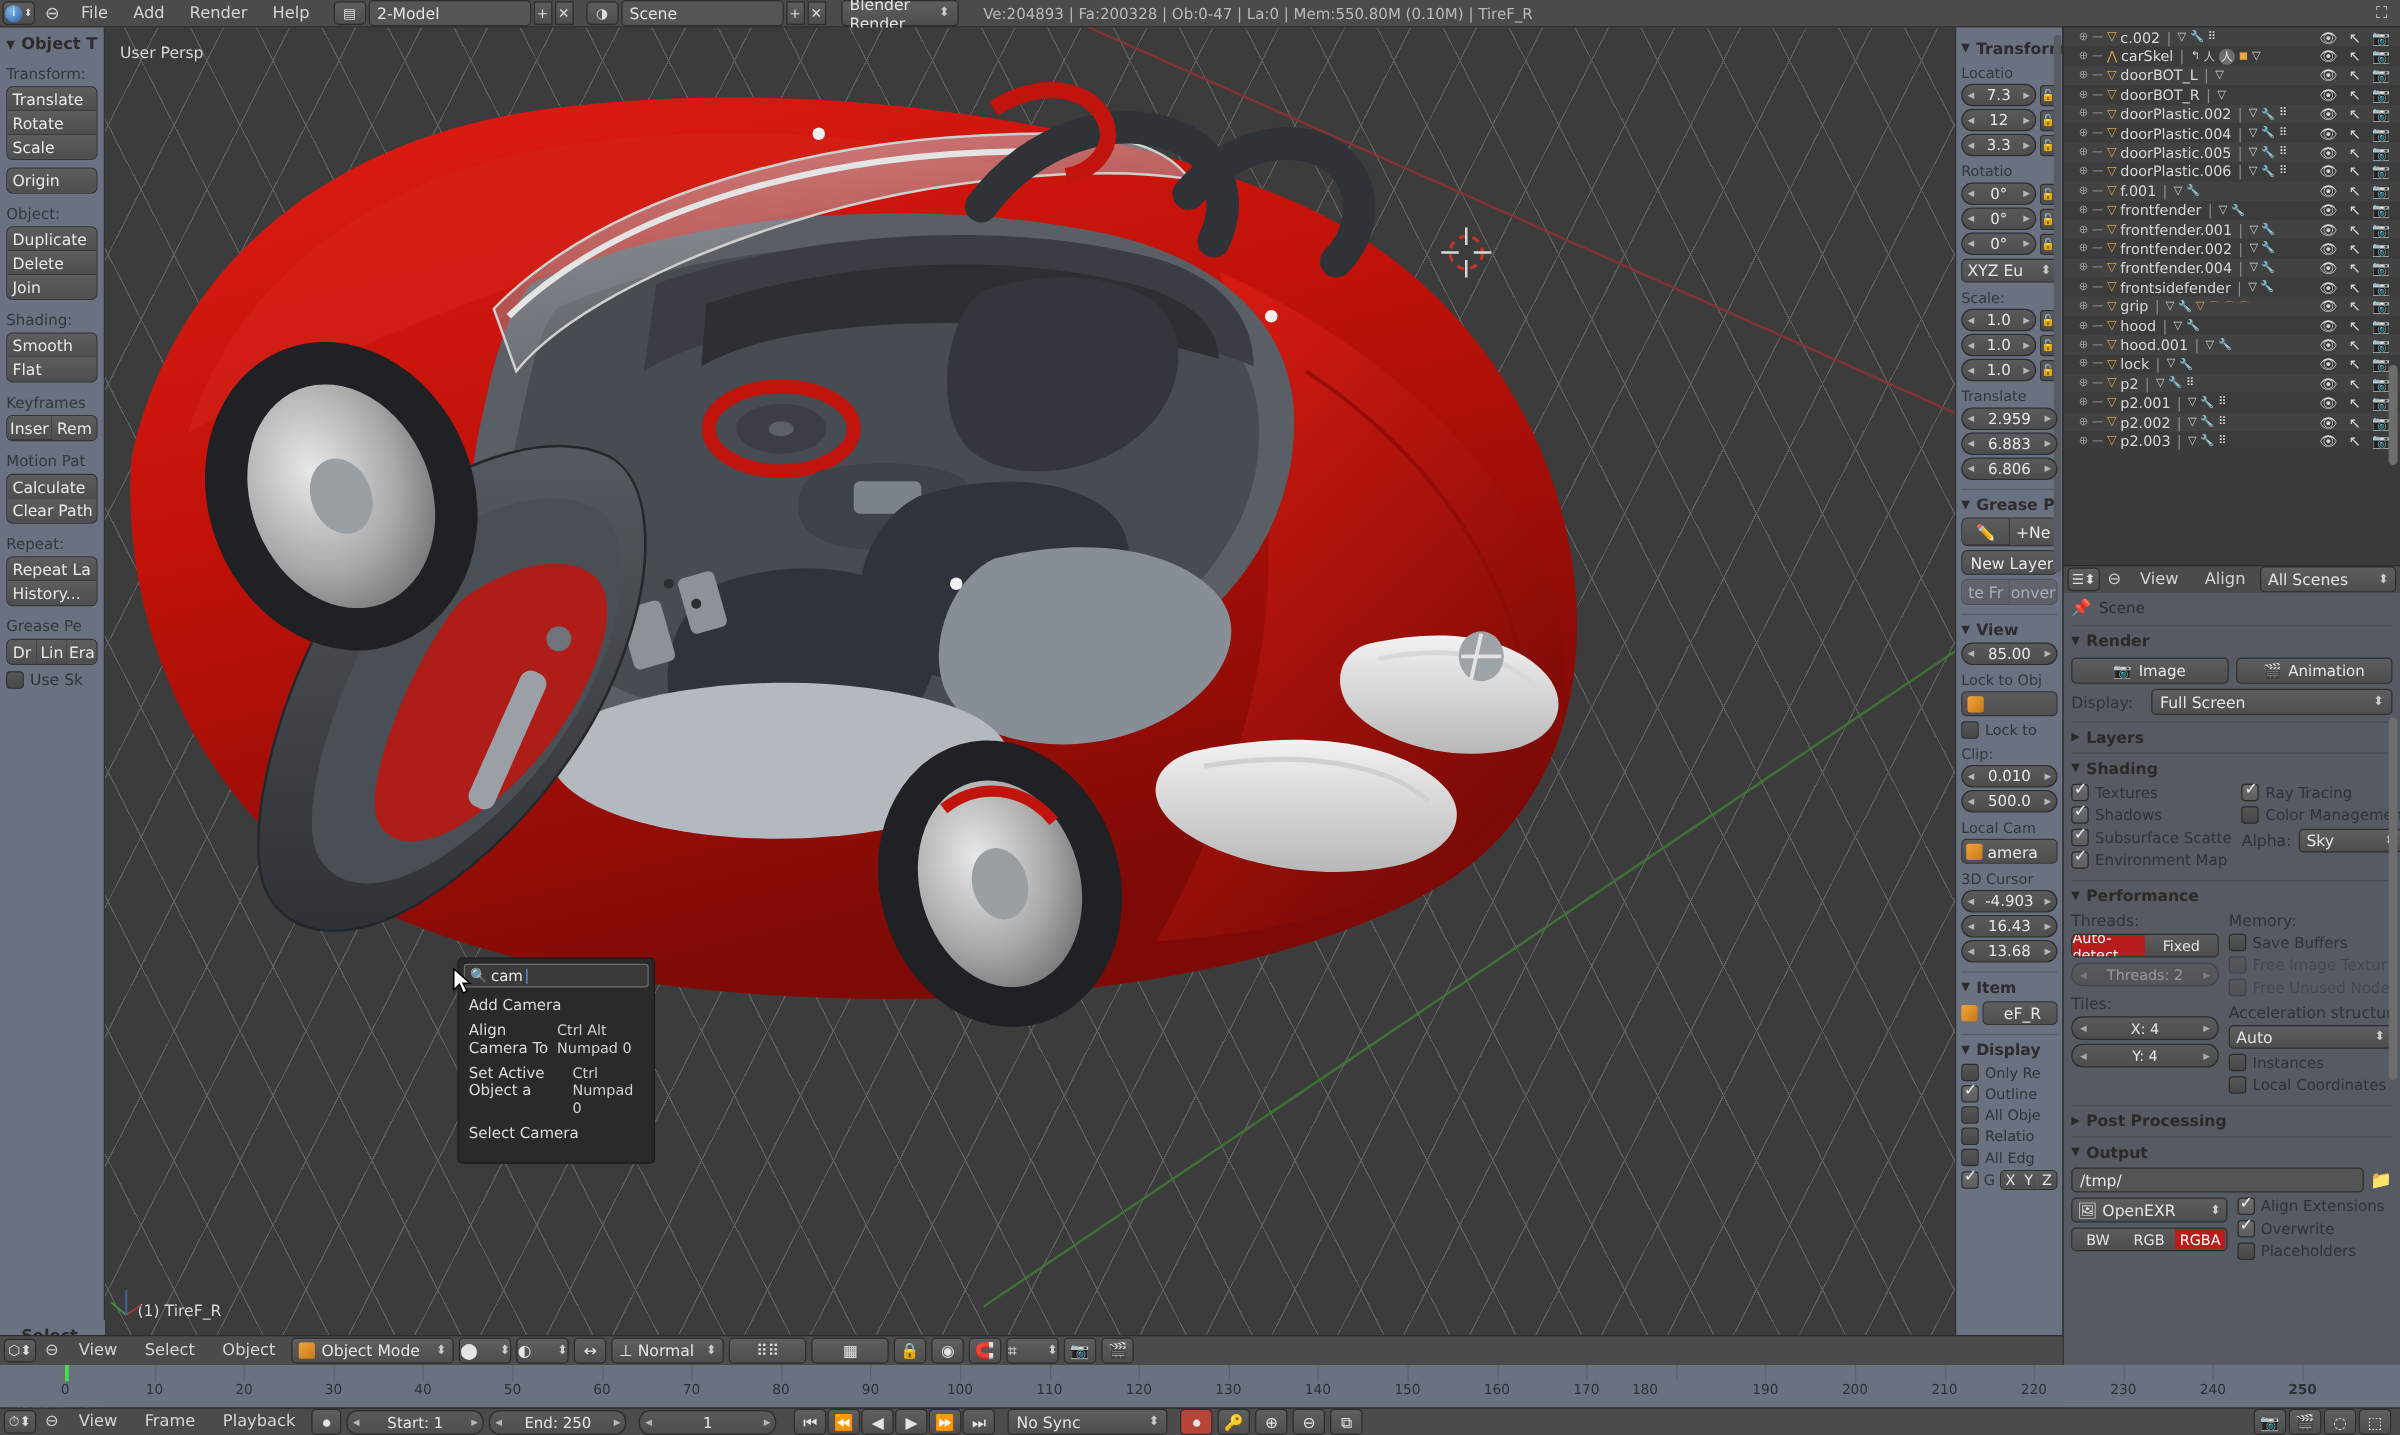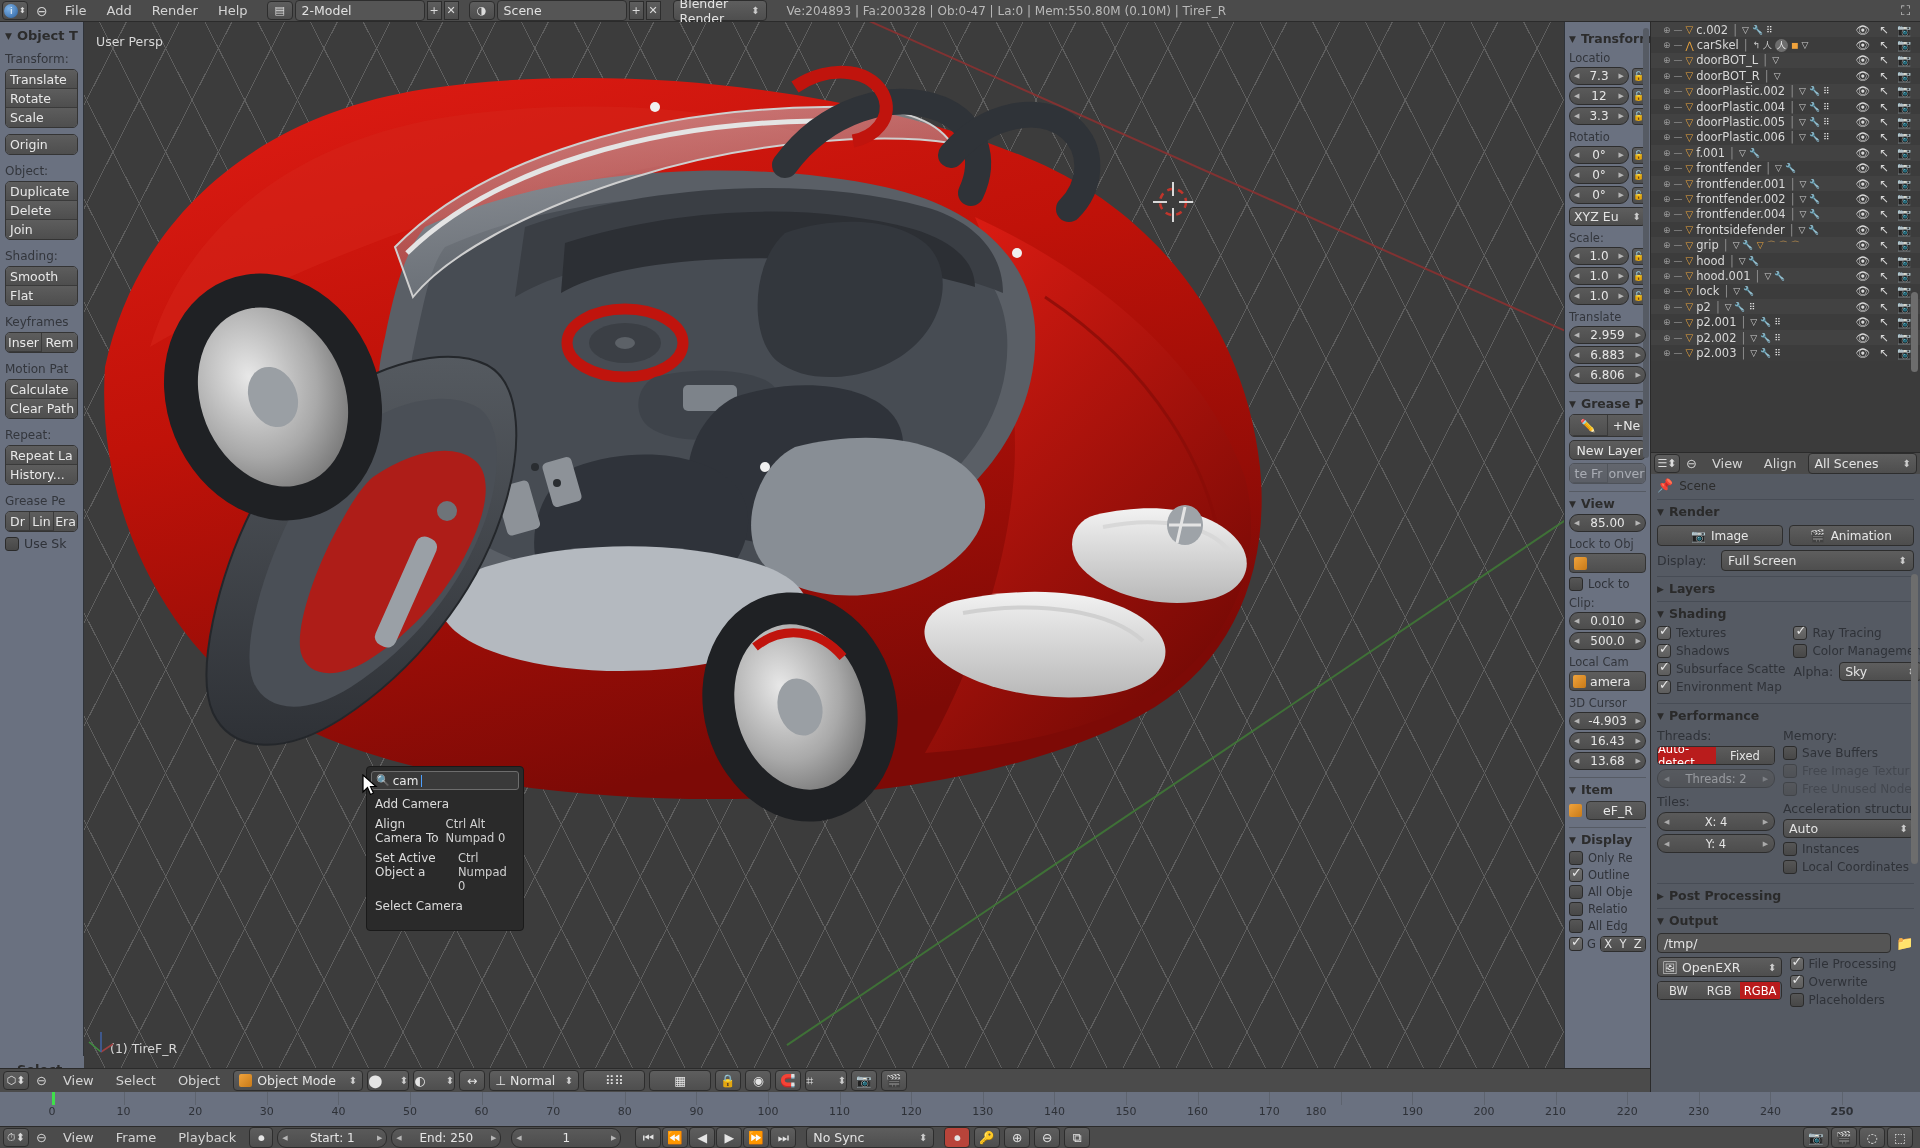--- a/index.html
+++ b/index.html
@@ -1093,21 +1093,21 @@
         </div>
         <div class="seg" style="margin-top:4px;">
           <div>BW</div>
           <div>RGB</div>
           <div class="sel">RGBA</div>
         </div>
       </div>
       <div style="flex:1;">
         <div class="pchk">
             <span class="sq on chk on"></span>
-          <span class="lbl" style="color:#2f3238;">File Processing</span>
+          <span class="lbl" style="color:#2f3238;">Align Extensions</span>
           </div>
         <div class="pchk">
             <span class="sq on chk on"></span>
           <span class="lbl" style="color:#2f3238;">Overwrite</span>
           </div>
         <div class="pchk">
             <span class="sq"></span>
           <span class="lbl" style="color:#2f3238;">Placeholders</span>
           </div>
       </div>

